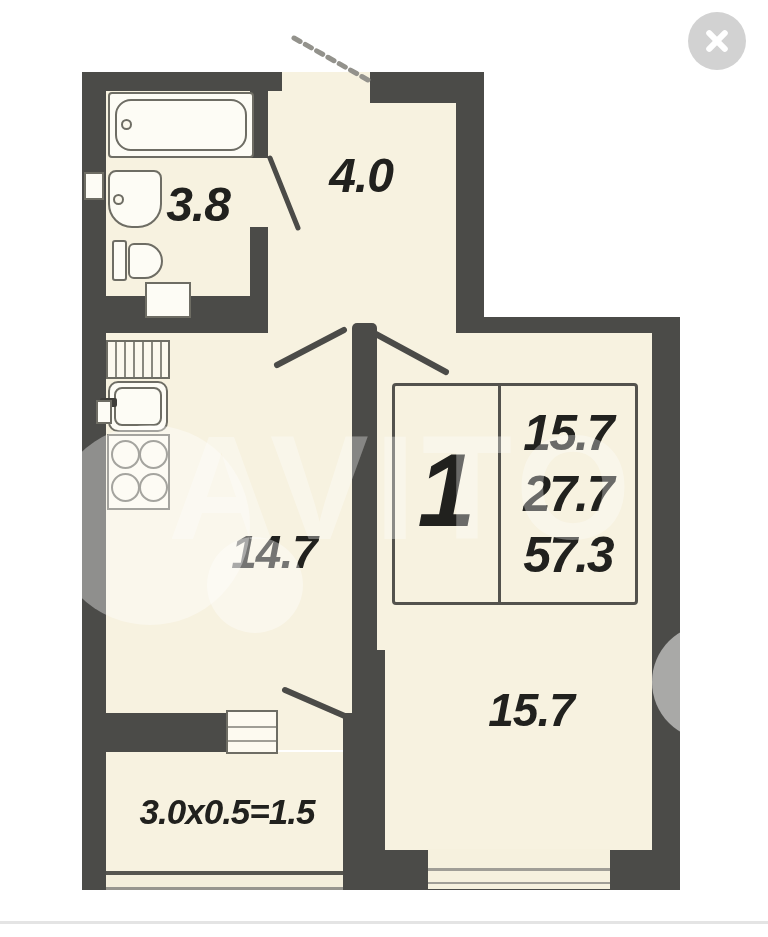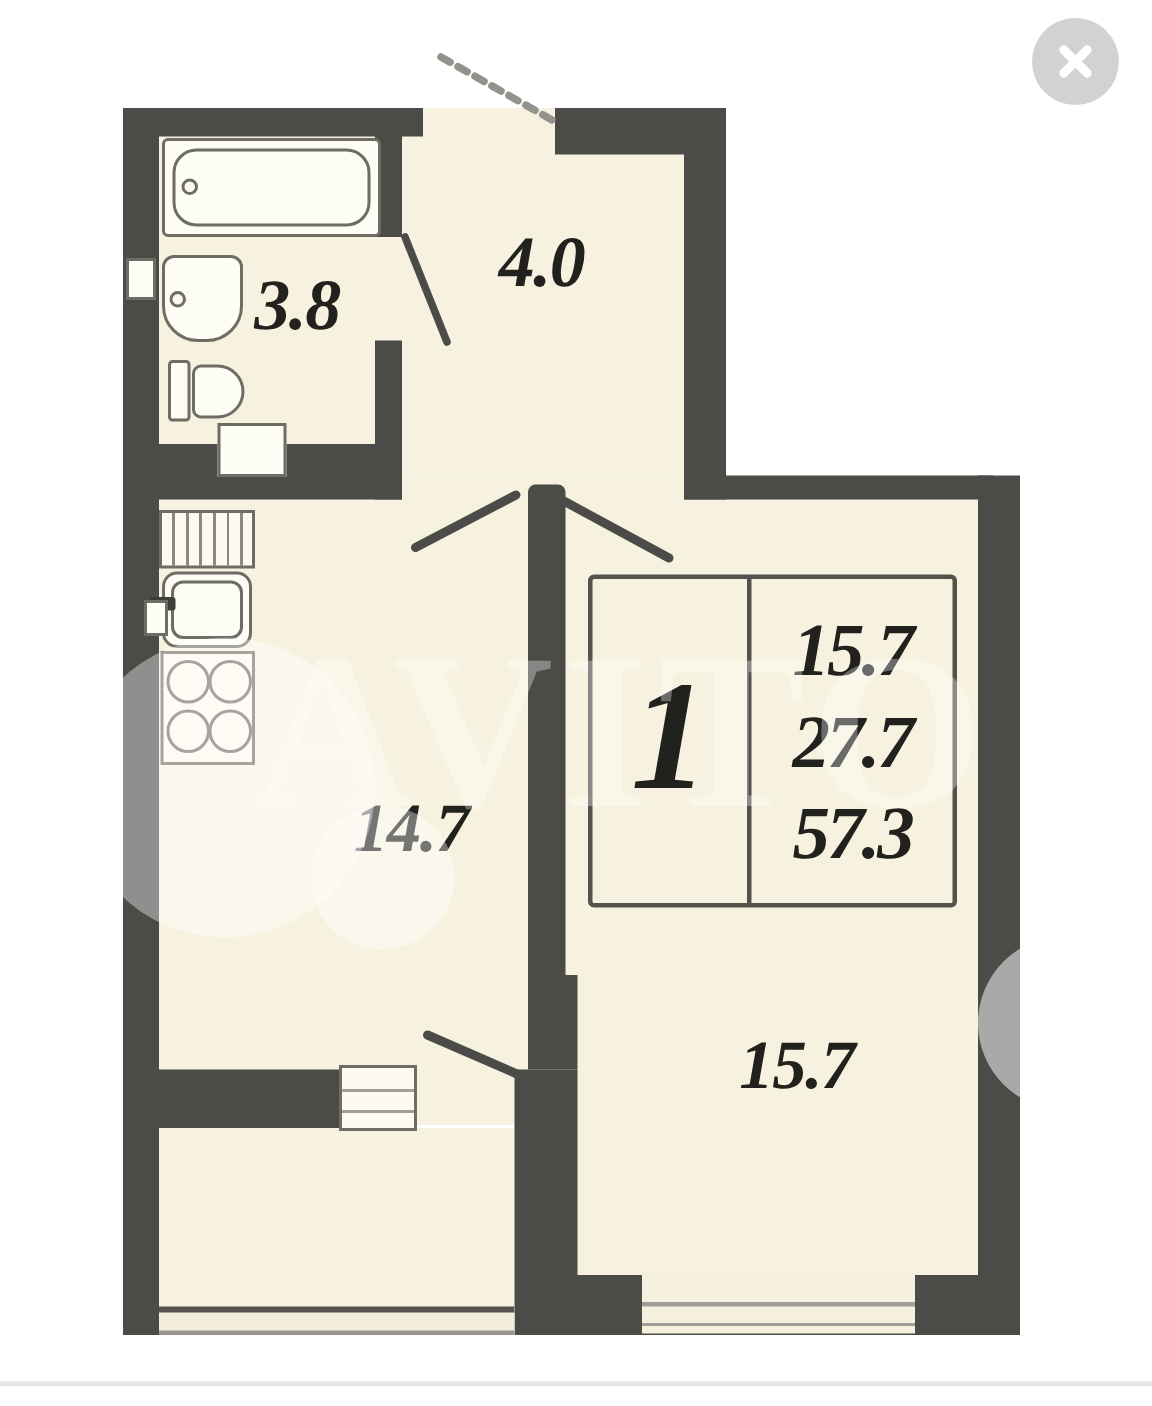--- a/index.html
+++ b/index.html
@@ -1,17 +1,17 @@
 <!DOCTYPE html>
 <html><head>
 <meta charset="utf-8">
 <style>
   html,body{margin:0;padding:0;background:#ffffff;}
   #screen{position:relative;width:768px;height:937px;background:#ffffff;overflow:hidden;
-          font-family:Liberation Serif, serif;}
+          font-family:Liberation Sans, sans-serif;}
   .abs{position:absolute;}
   
   .floor{position:absolute;background:#f7f2e0;}
   
   .wall{position:absolute;background:#4b4b48;}
   
   .fx{position:absolute;background:#fcf9ee;border:2px solid #6e6d64;box-sizing:border-box;}
   .fx-line{position:absolute;background:#a09e96;}
   
   .rlabel{position:absolute;transform:translate(-50%,-50%);color:#21211e;
@@ -105,20 +105,21 @@
     <line x1="270" y1="158" x2="298" y2="228" stroke="#4b4b48" stroke-width="5"></line>
     <line x1="344" y1="330" x2="277" y2="365" stroke="#4b4b48" stroke-width="6"></line>
     <line x1="374" y1="333" x2="446" y2="372" stroke="#4b4b48" stroke-width="6"></line>
     <line x1="285" y1="690" x2="347" y2="717" stroke="#4b4b48" stroke-width="6"></line>
   </svg>
 
   <div class="rlabel" style="left:198px;top:204px;font-size:48px;">3.8</div>
   <div class="rlabel" style="left:361px;top:175px;font-size:48px;">4.0</div>
   <div class="rlabel" style="left:274px;top:552px;font-size:46px;">14.7</div>
   <div class="rlabel" style="left:531px;top:710px;font-size:46px;">15.7</div>
+  <div class="rlabel" style="left:227px;top:812px;font-size:35px;">3.0x0.5=1.5</div>
 
   <div id="infobox">
     <div class="cell-left">
       <span class="big-one">1</span>
     </div>
     <div class="cell-right">
       <span class="area-line">15.7</span>
       <span class="area-line">27.7</span>
       <span class="area-line">57.3</span>
     </div>

